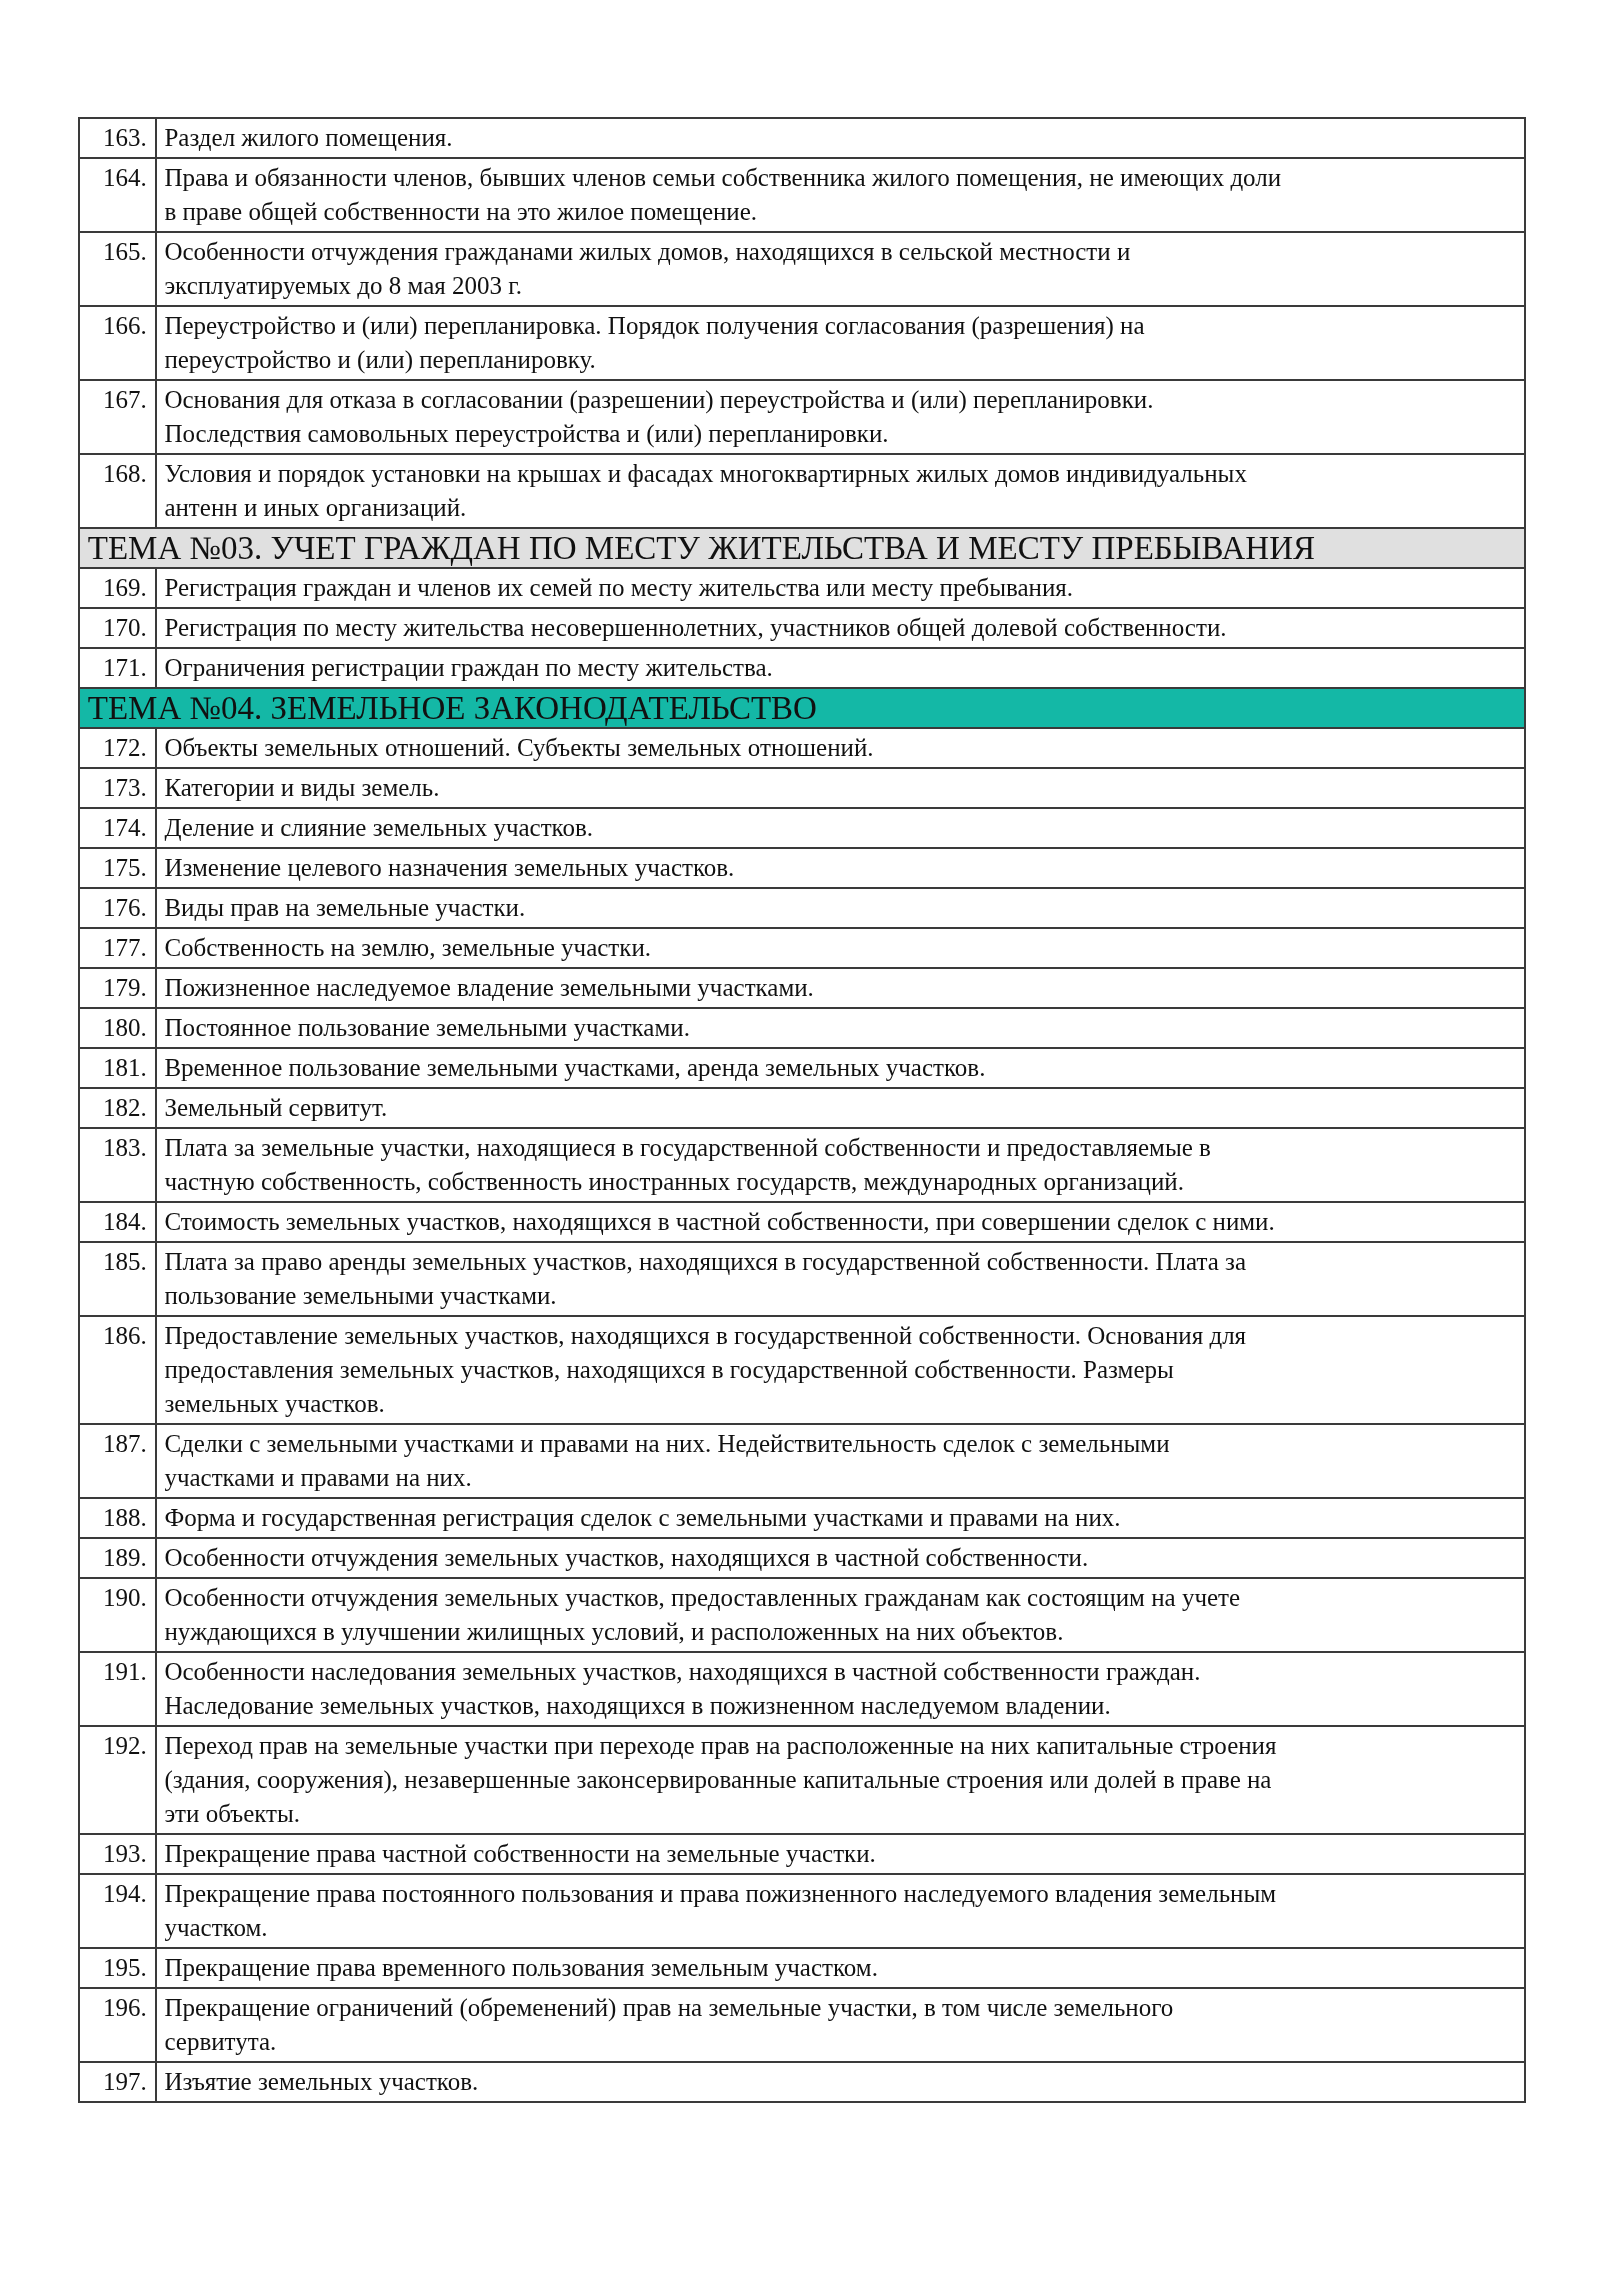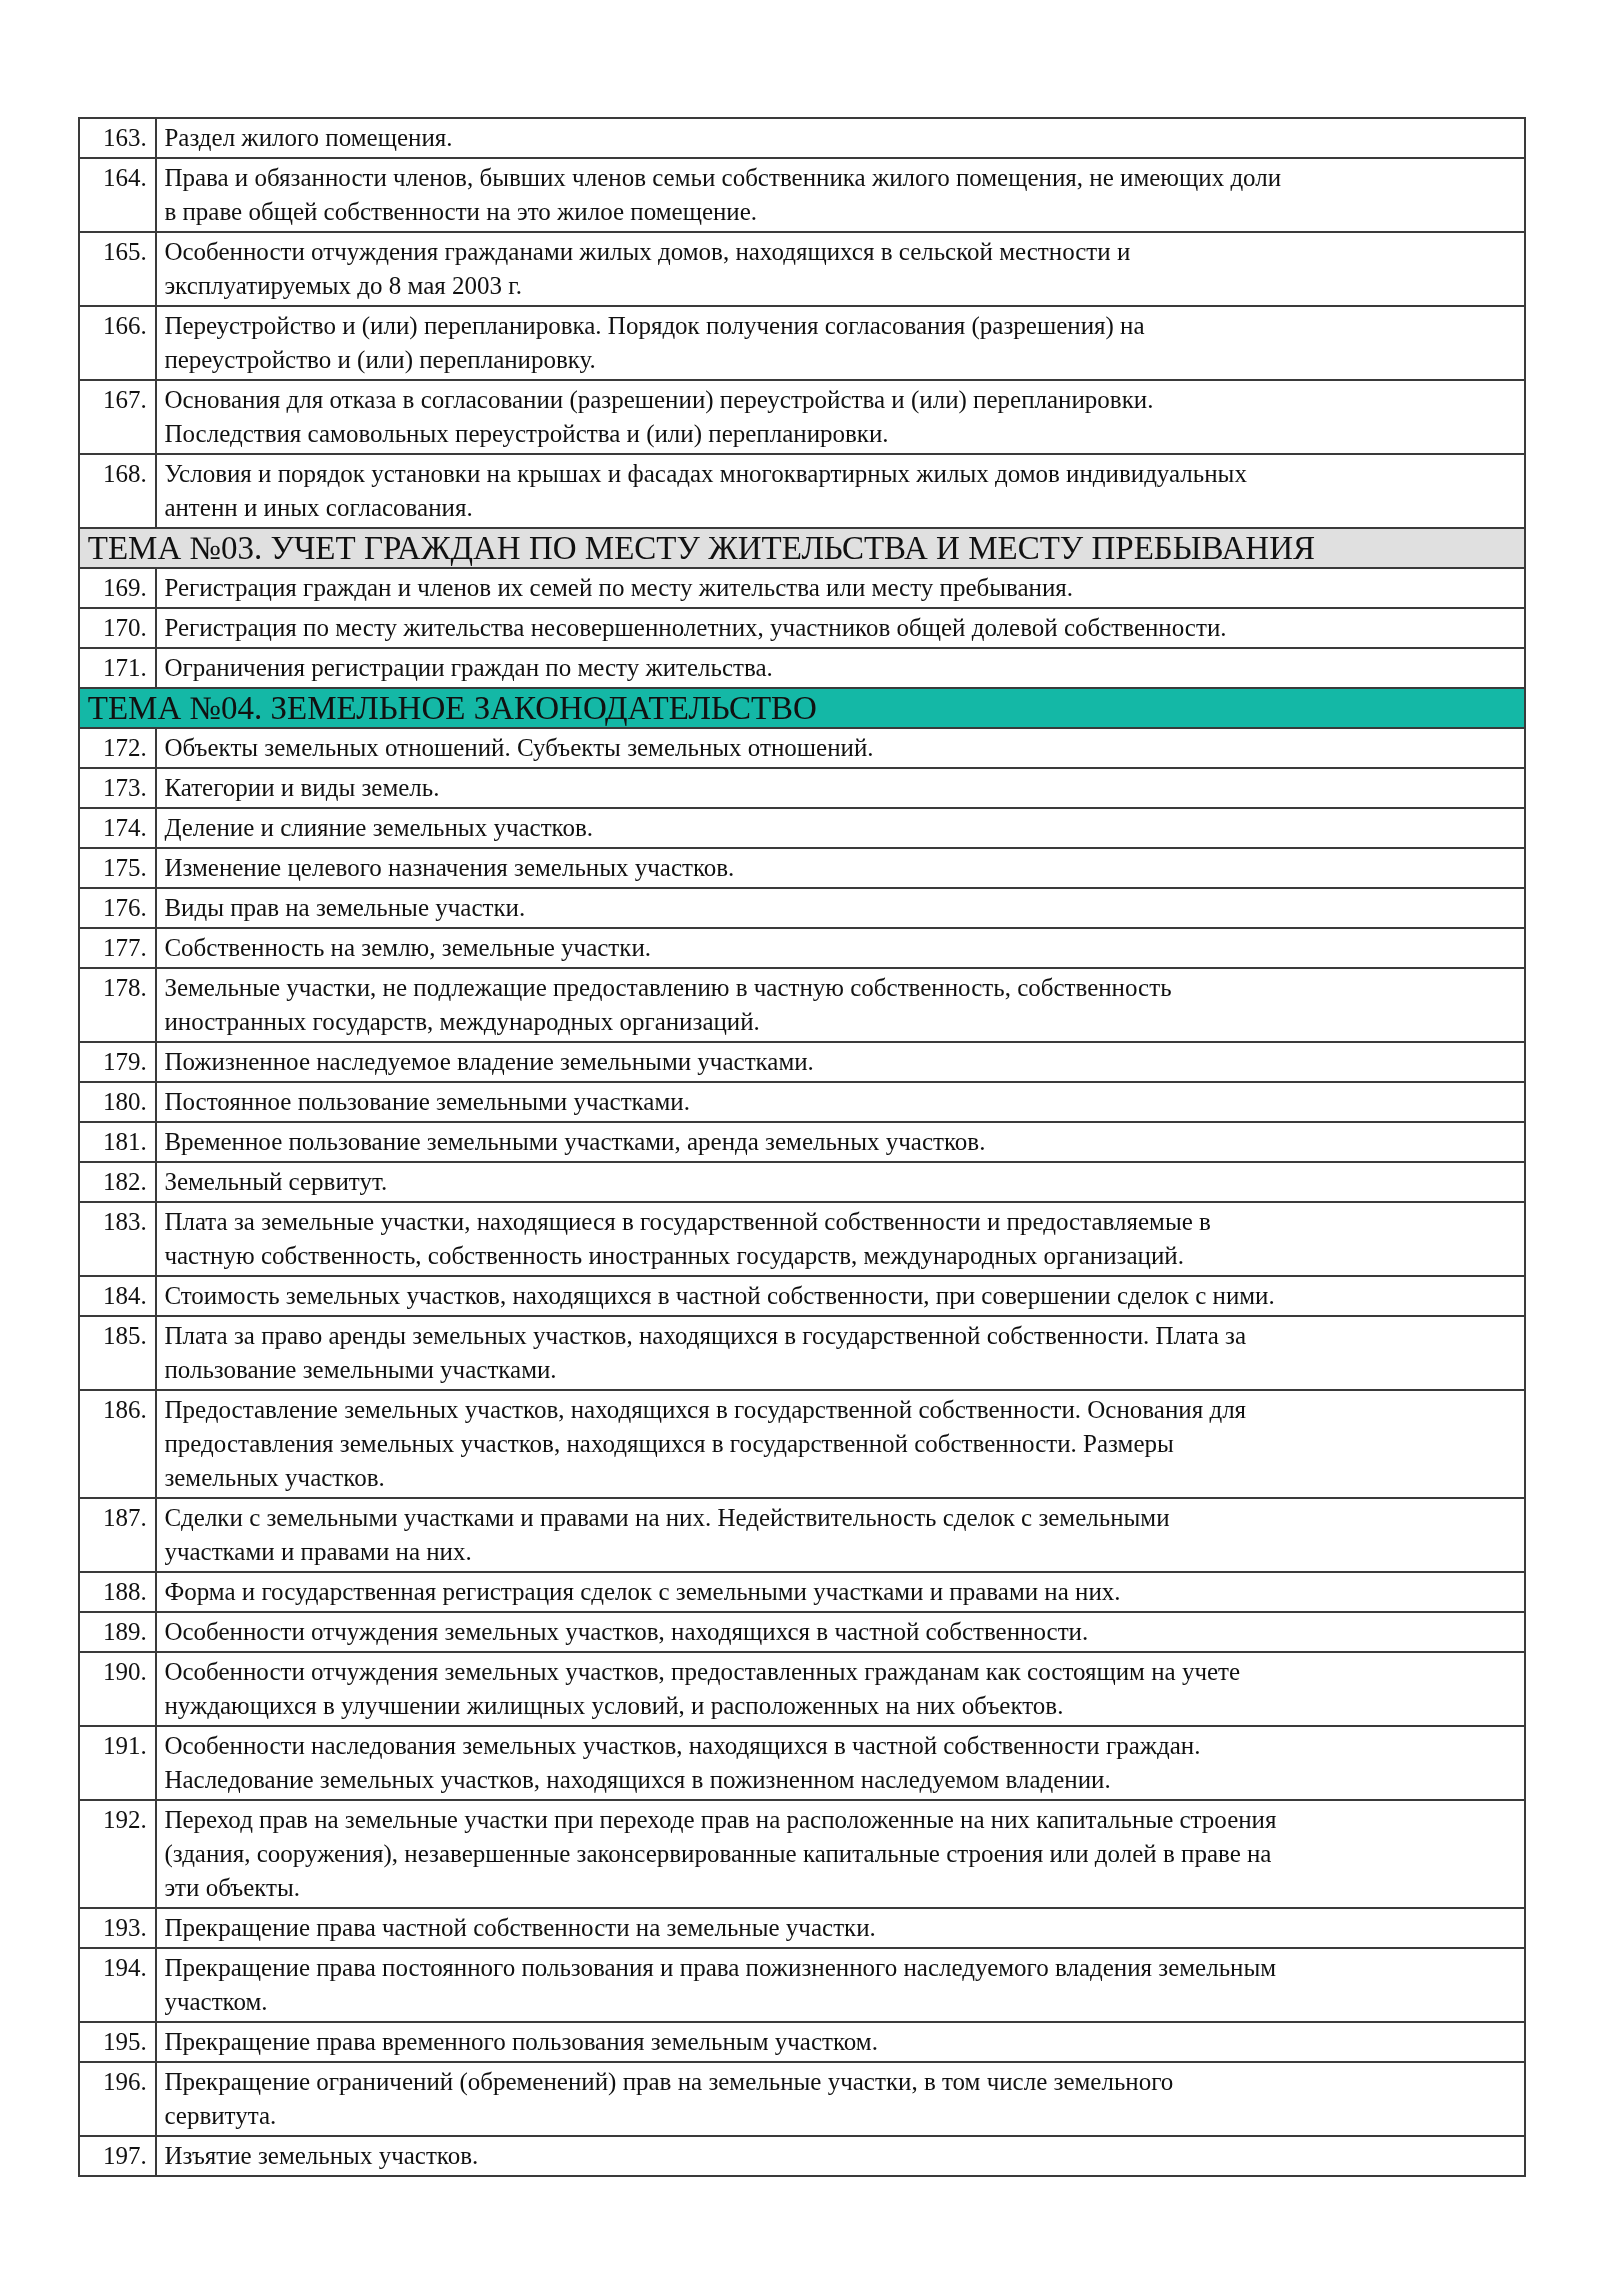--- a/index.html
+++ b/index.html
@@ -90,21 +90,21 @@
           <td class="num">167.</td>
           <td class="text">
             <span class="line">Основания для отказа в согласовании (разрешении) переустройства и (или) перепланировки.</span>
             <span class="line">Последствия самовольных переустройства и (или) перепланировки.</span>
           </td>
         </tr>
         <tr class="item">
           <td class="num">168.</td>
           <td class="text">
             <span class="line">Условия и порядок установки на крышах и фасадах многоквартирных жилых домов индивидуальных</span>
-            <span class="line">антенн и иных согласования.</span>
+            <span class="line">антенн и иных организаций.</span>
           </td>
         </tr>
         <tr class="topic">
           <td colspan="2" style="background: rgb(224, 224, 224);">ТЕМА №03. УЧЕТ ГРАЖДАН ПО МЕСТУ ЖИТЕЛЬСТВА И МЕСТУ ПРЕБЫВАНИЯ</td>
         </tr>
         <tr class="item">
           <td class="num">169.</td>
           <td class="text">
             <span class="line">Регистрация граждан и членов их семей по месту жительства или месту пребывания.</span>
           </td>
@@ -151,27 +151,20 @@
         <tr class="item">
           <td class="num">176.</td>
           <td class="text">
             <span class="line">Виды прав на земельные участки.</span>
           </td>
         </tr>
         <tr class="item">
           <td class="num">177.</td>
           <td class="text">
             <span class="line">Собственность на землю, земельные участки.</span>
-          </td>
-        </tr>
-        <tr class="item">
-          <td class="num">178.</td>
-          <td class="text">
-            <span class="line">Земельные участки, не подлежащие предоставлению в частную собственность, собственность</span>
-            <span class="line">иностранных государств, международных организаций.</span>
           </td>
         </tr>
         <tr class="item">
           <td class="num">179.</td>
           <td class="text">
             <span class="line">Пожизненное наследуемое владение земельными участками.</span>
           </td>
         </tr>
         <tr class="item">
           <td class="num">180.</td>

